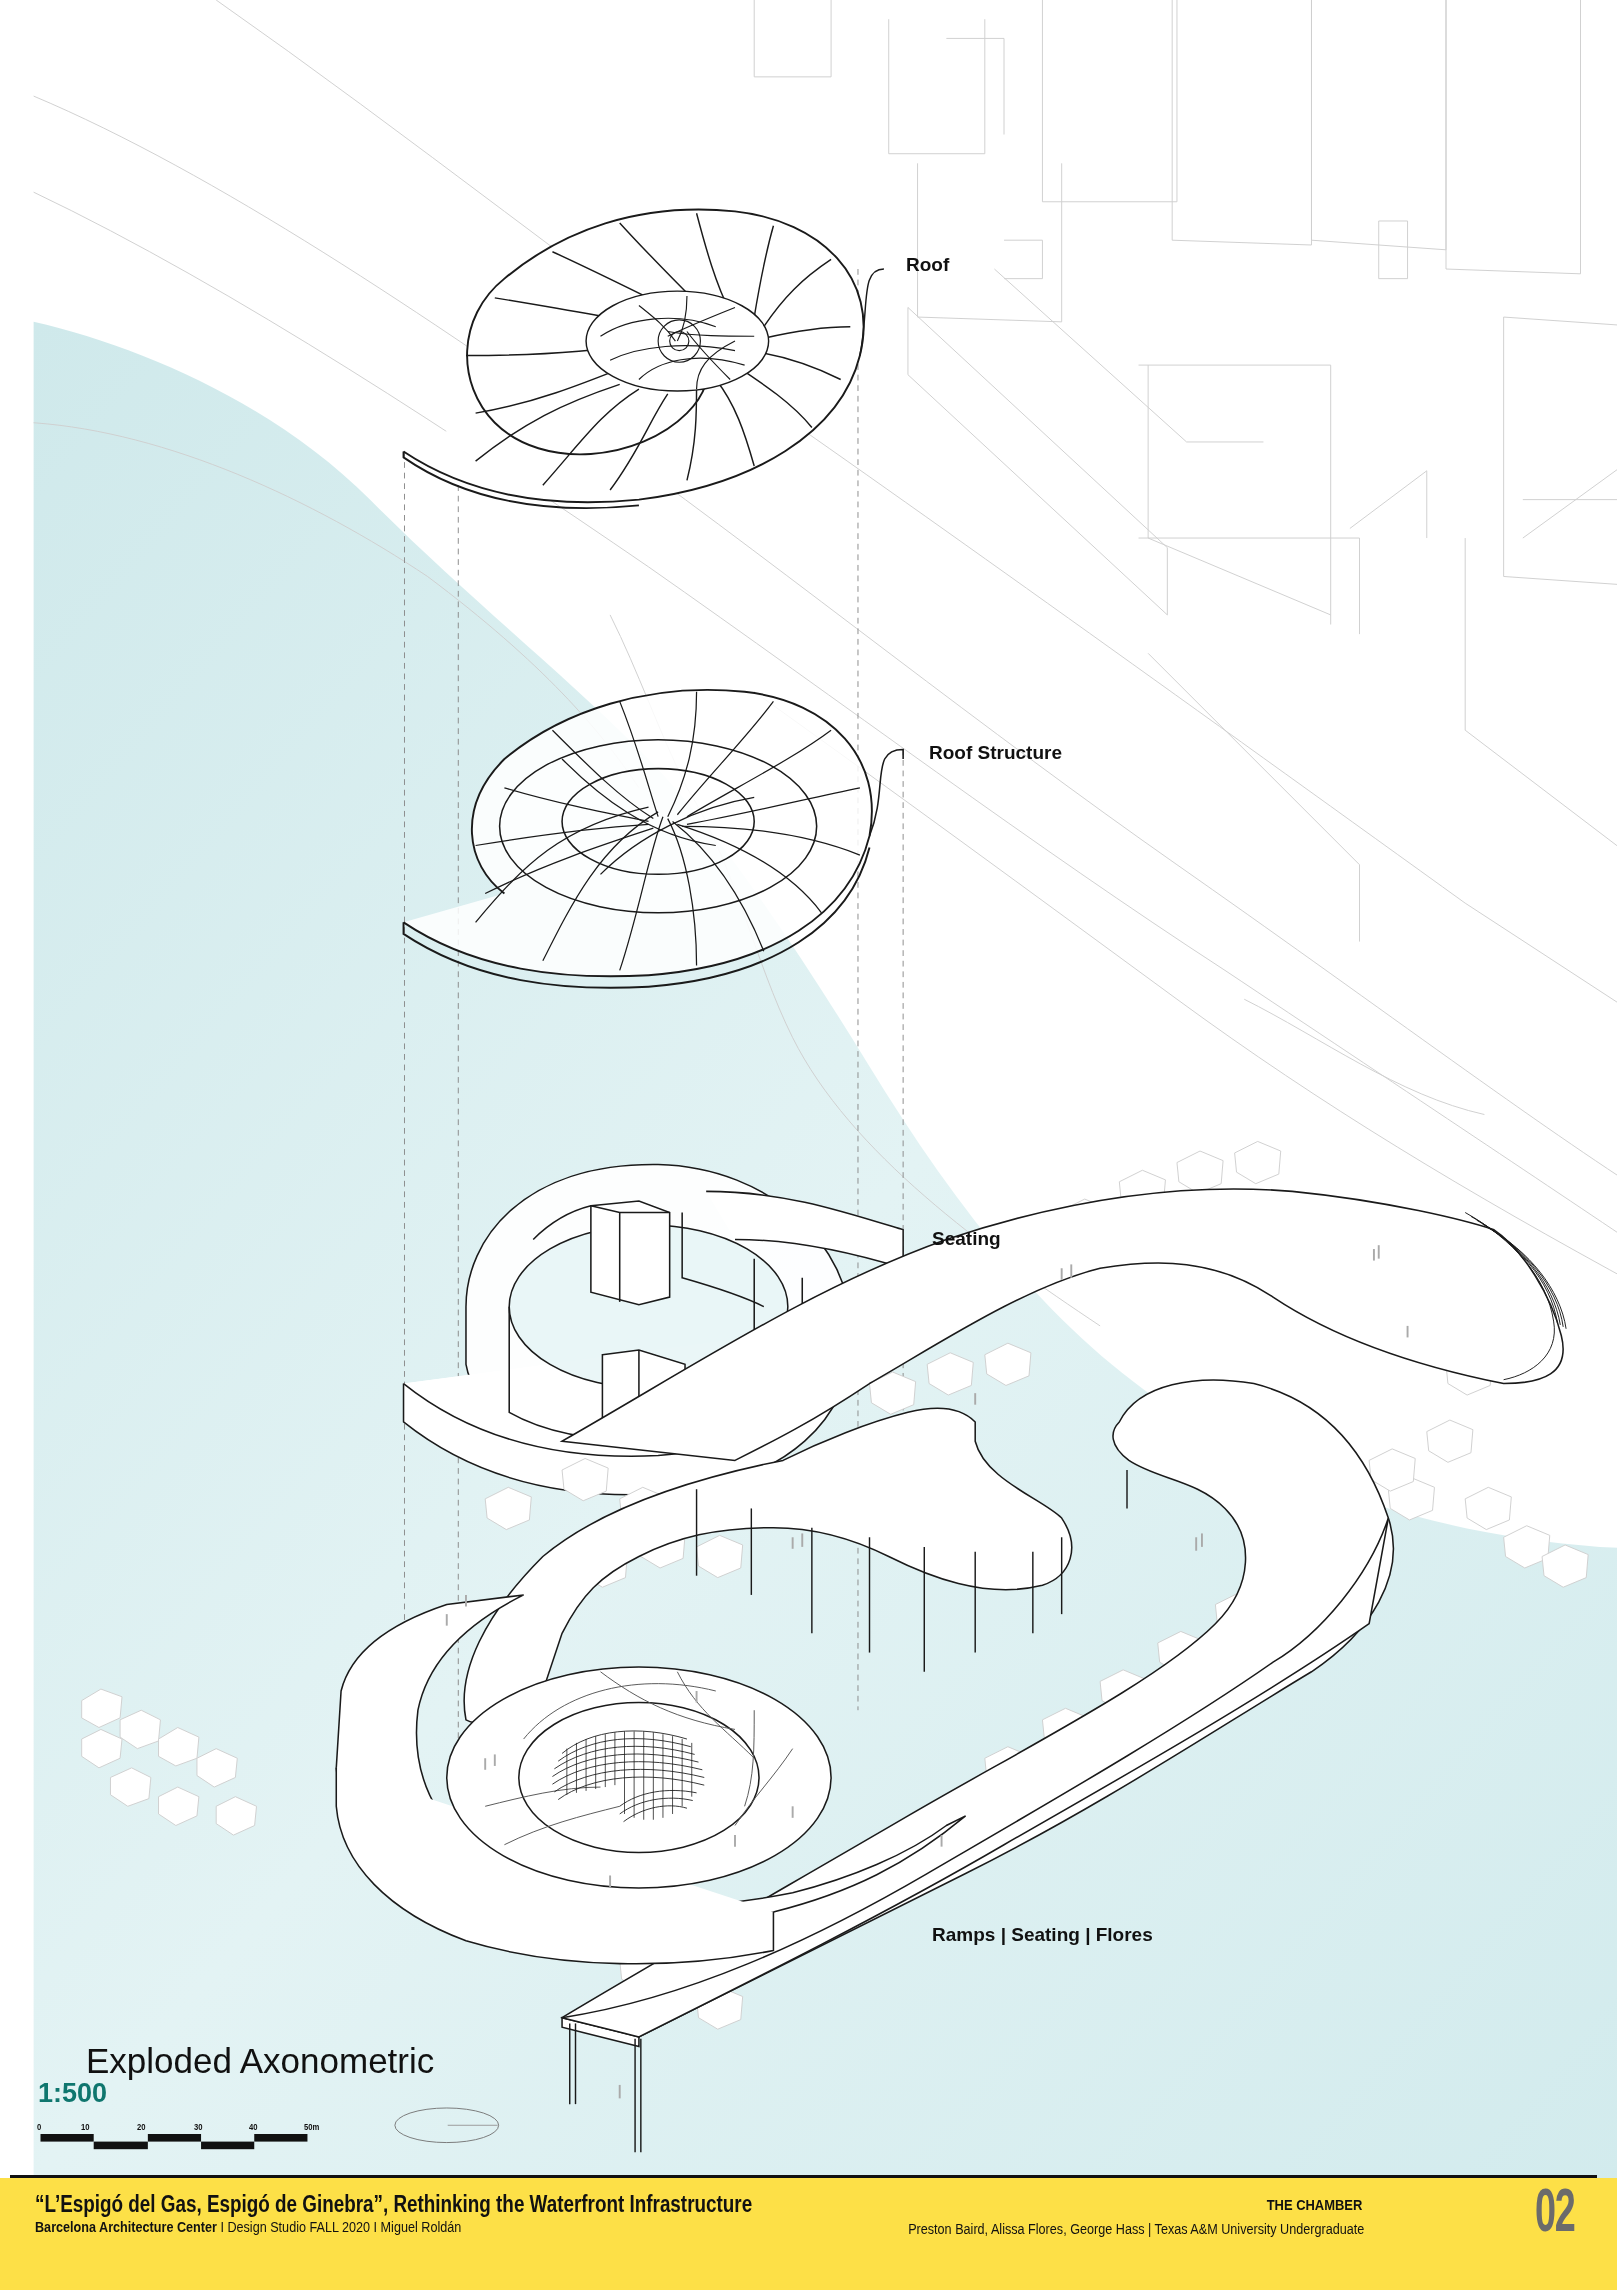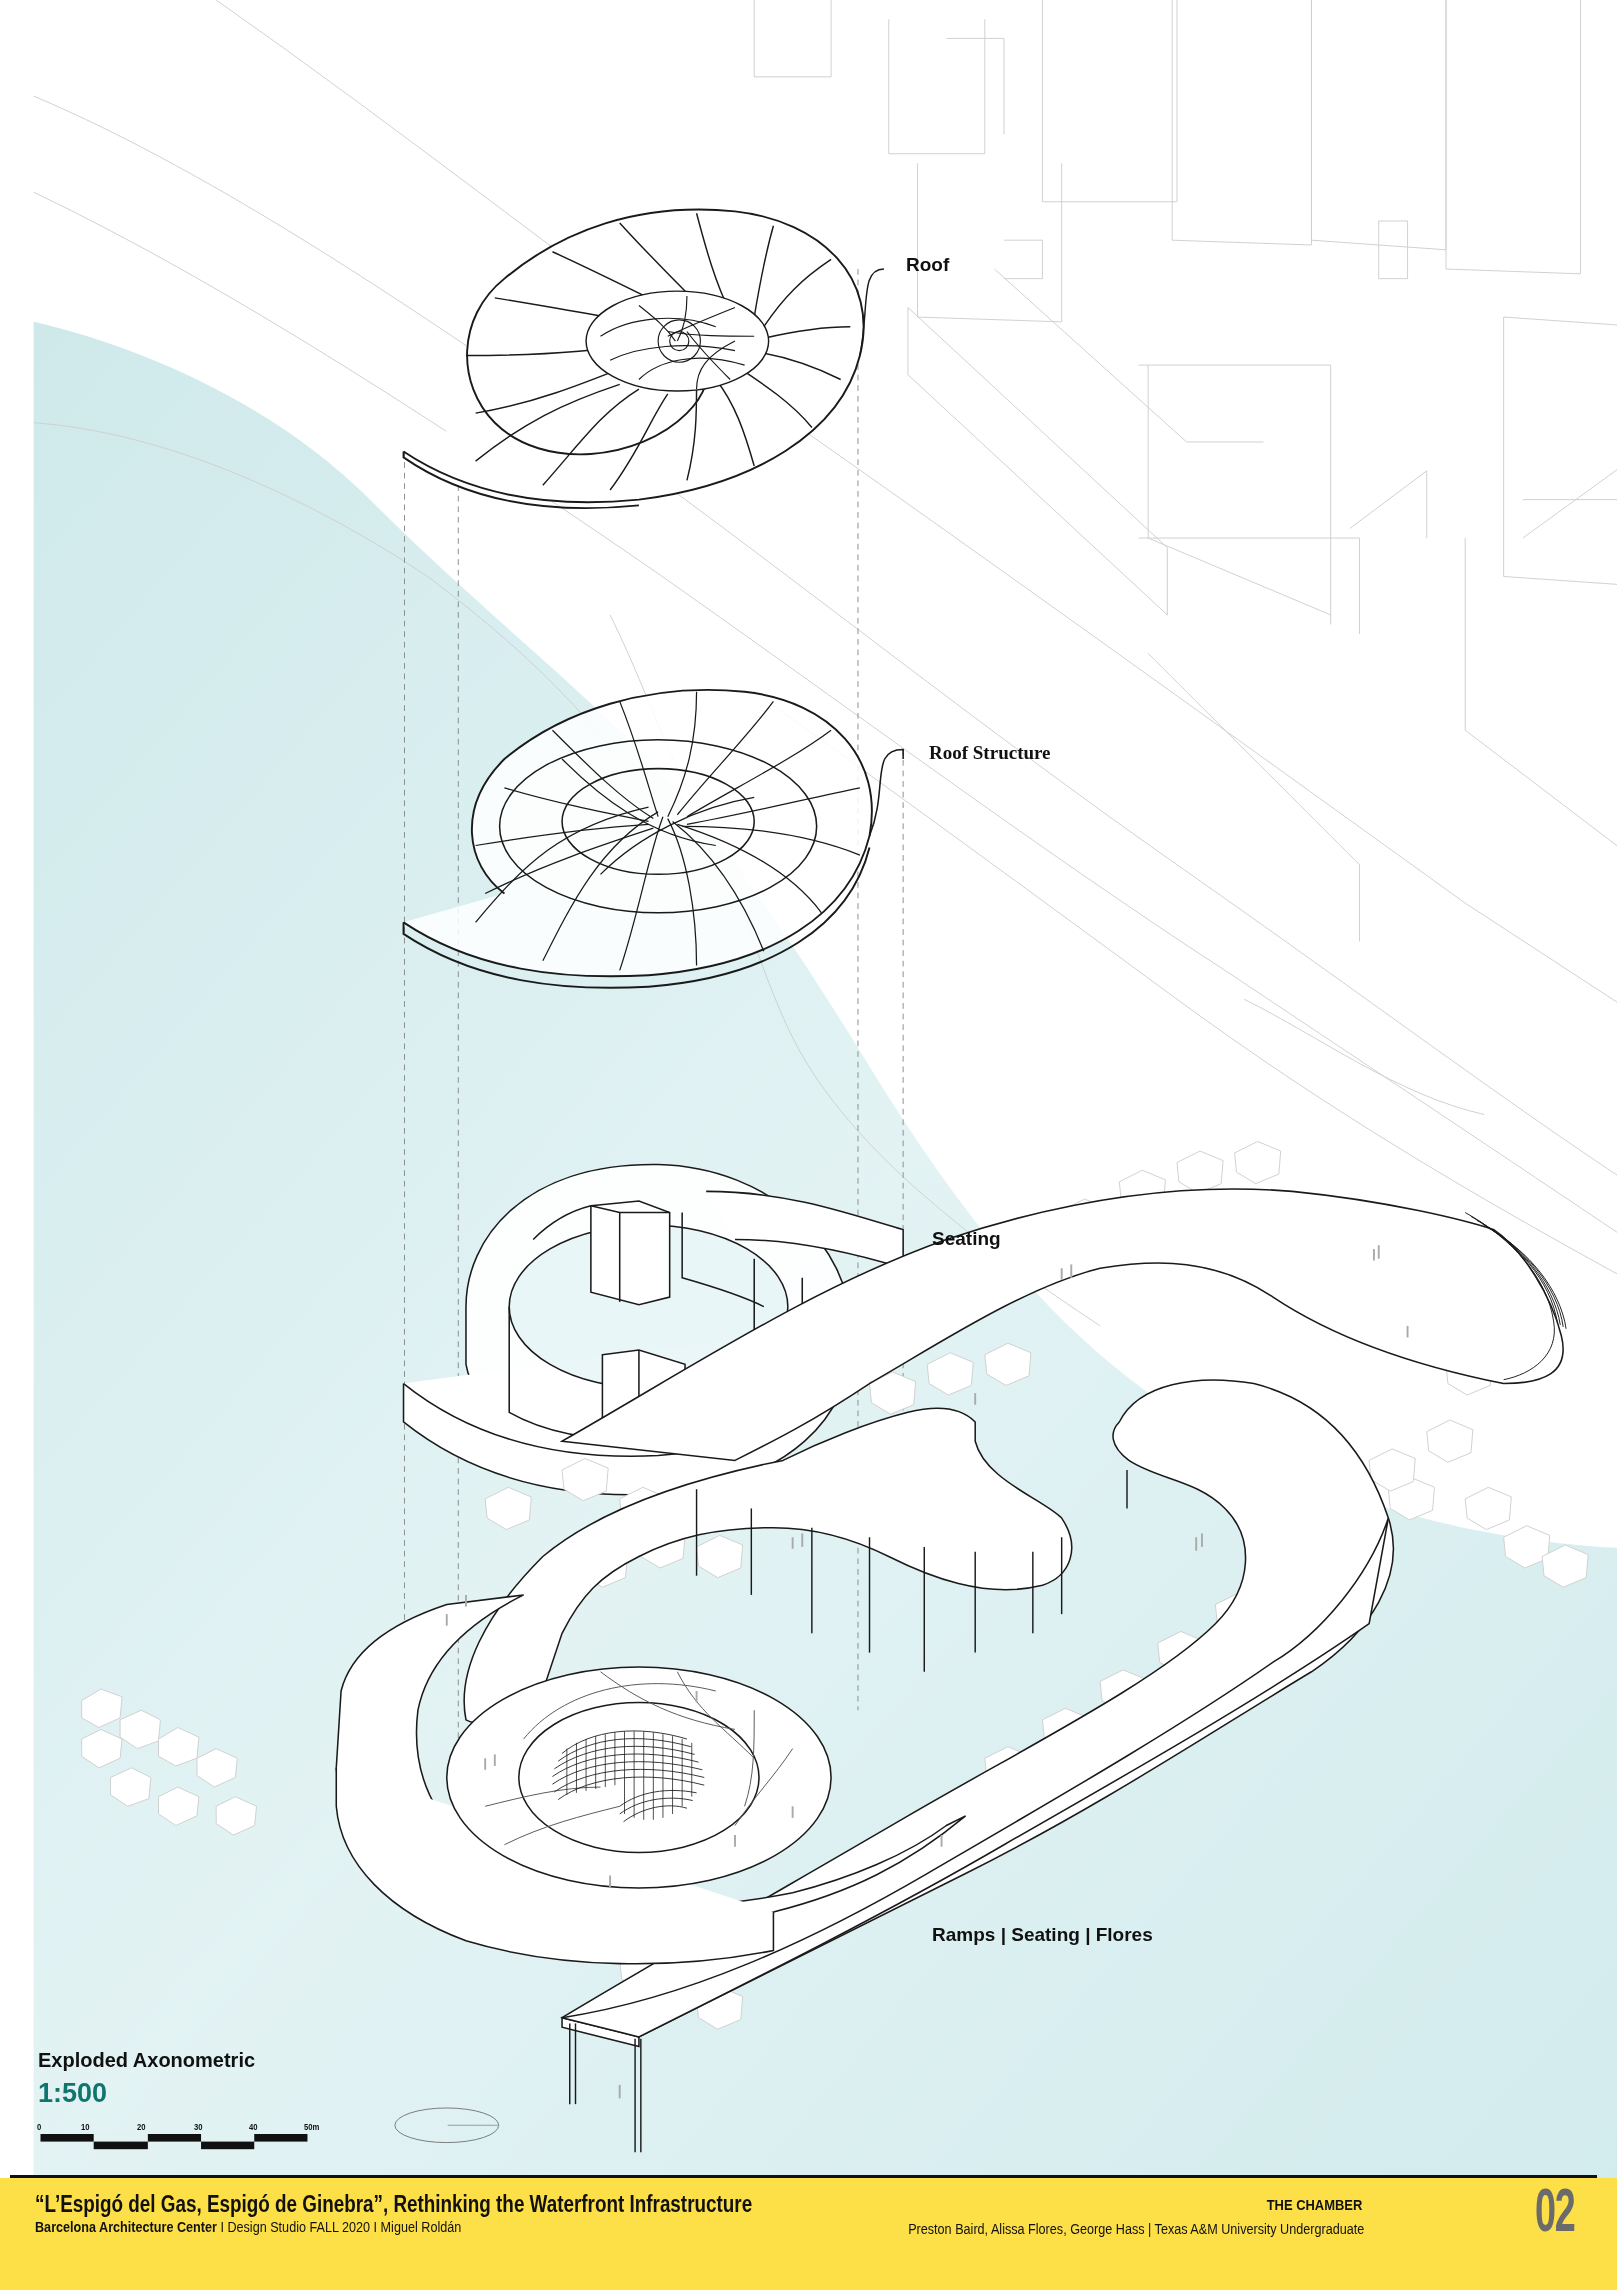--- a/index.html
+++ b/index.html
@@ -3,21 +3,21 @@
 <meta charset="utf-8">
 <style>
   html, body { margin: 0; padding: 0; background: #ffffff; }
   body { width: 1618px; height: 2290px; position: relative; overflow: hidden;
          font-family: "Liberation Sans", sans-serif; }
   .canvas { position: absolute; left: 0; top: 0; width: 1618px; height: 2181px; margin-left: 24px; }
   .canvas svg { position: absolute; left: 0; top: 0; }
   .layer-label { position: absolute; font-family: "Liberation Sans", sans-serif;
                  font-weight: bold; font-size: 19px; color: #111; white-space: nowrap; }
   .title-block { position: absolute; left: 38px; top: 2044px; }
-  .title-block .t1 { font-size: 20px; font-weight: bold; color: #111; line-height: 33px; }
+  .title-block .t1 { font-size: 35px; font-weight: normal; color: #111; line-height: 33px; margin-left: 48px; }
   .title-block .t2 { font-size: 27px; font-weight: bold; color: #0f766e; line-height: 33px; }
   .scalebar { position: absolute; left: 37px; top: 2121px; width: 211px; height: 38px; }
   .scalebar .tick { position: absolute; top: 0; font-family: "Liberation Sans Narrow", "Liberation Sans", sans-serif;
                     font-size: 9.6px; font-weight: bold; color: #111; transform: scaleX(0.8); transform-origin: left; }
   .footer-rule { position: absolute; left: 9.6px; top: 2175px; width: 1587px; height: 2.9px; background: #111; }
   .footer { position: absolute; left: 0; top: 2178px; width: 1618px; height: 112px; background: #fde047; }
   .footer .main-title { position: absolute; left: 35px; top: 13.4px; font-size: 23px; font-weight: bold;
                         color: #111; transform: scaleX(0.82); transform-origin: left; white-space: nowrap; }
   .footer .sub-left { position: absolute; left: 35px; top: 40px; font-size: 15.4px; color: #111;
                       transform: scaleX(0.82); transform-origin: left; white-space: nowrap; }
@@ -332,21 +332,21 @@
       <line x1="620" y1="2170" x2="620" y2="2184"></line>
     </g>
 
     <g fill="none" stroke="#777" stroke-width="1">
       <ellipse cx="440" cy="2212" rx="54" ry="18"></ellipse>
       <line x1="441" y1="2212" x2="493" y2="2212" stroke="#999"></line>
     </g>
   </svg>
 
   <div class="layer-label" style="left:882px; top:254px;">Roof</div>
-  <div class="layer-label" style="left:905px; top:742px;font-family:Liberation Serif, serif;">Roof Structure</div>
+  <div class="layer-label" style="left:905px; top:742px;">Roof Structure</div>
   <div class="layer-label" style="left:908px; top:1228px;">Seating</div>
   <div class="layer-label" style="left:908px; top:1924px;">Ramps | Seating | Flores</div>
 </div>
 
 <div class="title-block">
   <div class="t1">Exploded Axonometric</div>
   <div class="t2">1:500</div>
 </div>
 
 <div class="scalebar">

